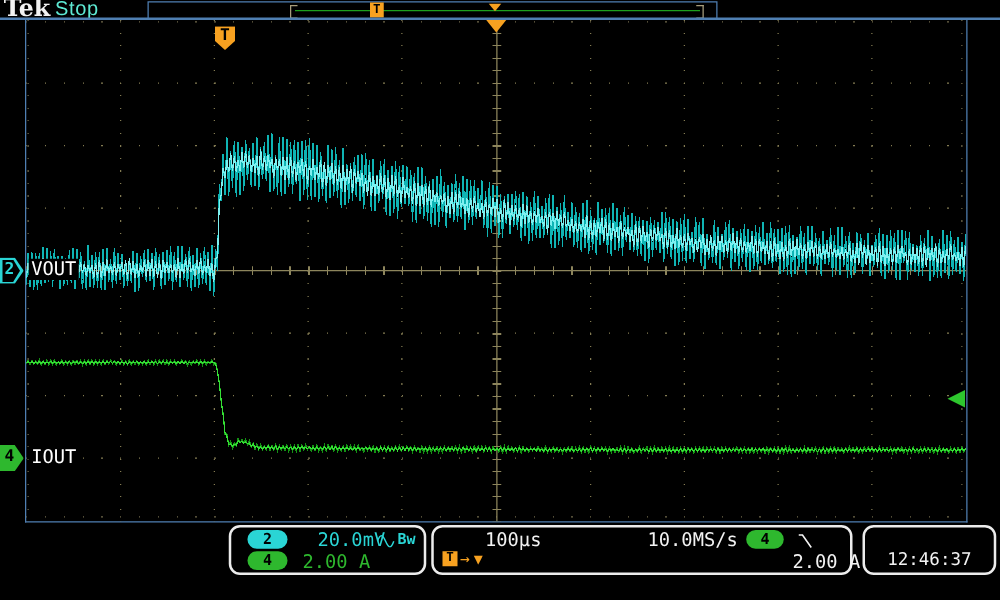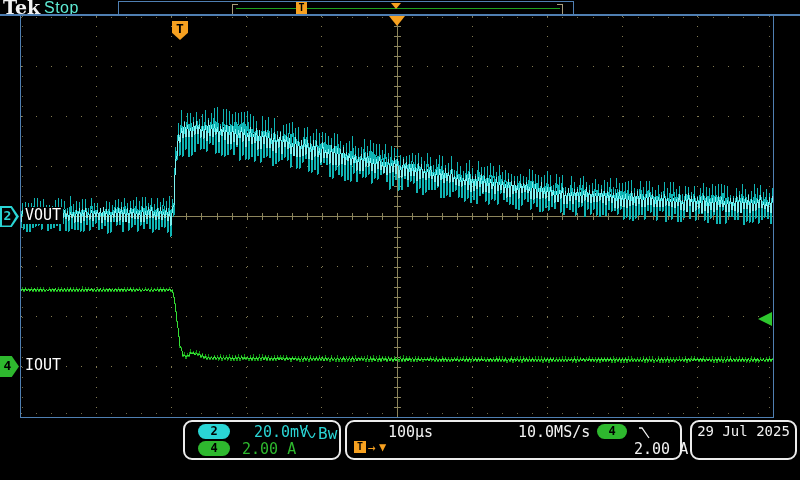--- a/index.html
+++ b/index.html
@@ -65,21 +65,21 @@
   
   .sbox{top:420px;height:36px;border:2px solid #ececec;border-radius:9px;background:#000;}
   .box-ch{left:183px;width:154px;} .box-tb{left:345px;width:333px;} .box-dt{left:690px;width:103px;}
   .srow{position:absolute;font-size:15px;white-space:pre;}
   .oval{position:absolute;width:32px;height:15px;border-radius:8px;text-align:center;
         font-size:12px;font-weight:bold;color:#000;line-height:15px;}
   .oval.c2{background:#2ad5d5;} .oval.c4{background:#2eb82e;}
   .txt-cyan{color:#2ad5d5;} .txt-green{color:#2eb82e;} .txt-white{color:#f2f2f2;margin-left:34px;} .txt-orange{color:#f7a120;}
   .tsq{position:absolute;width:12px;height:12px;background:#f7a120;color:#000;
        font-size:10px;font-weight:bold;text-align:center;line-height:12px;}
-  .bwlbl{position:absolute;color:#2ad5d5;font-size:16px;font-weight:normal;}
+  .bwlbl{position:absolute;color:#2ad5d5;font-size:12px;font-weight:bold;}
   .dtline{position:absolute;left:0;width:100%;text-align:center;color:#f2f2f2;font-size:14px;white-space:pre;}
 </style>
 </head>
 <body>
 
 <span class="abs tek-logo">Tek</span>
 <span class="abs acq-status">Stop</span>
 <div class="abs recview">
   <div class="abs rv-line"></div>
   <div class="abs rv-br rv-brl"></div>
@@ -155,14 +155,14 @@
   <svg style="position:absolute;left:290px;top:3px;" width="15" height="15">
     <path d="M2 3 L5 3 L12 13" stroke="#f2f2f2" stroke-width="1.3" fill="none"></path>
   </svg>
   <div class="tsq" style="left:7px;top:19px;">T</div>
   <span class="srow txt-orange" style="left:21px;top:18px;font-size:13px;">→</span>
   <span class="srow txt-orange" style="left:32px;top:18px;font-size:12px;">▼</span>
   <span class="srow txt-white" style="left:253px;top:18px;">2.00 A</span>
 </div>
 
 <div class="abs sbox box-dt">
-  <span class="dtline" style="top:1px;">29 Jul 2025</span>
+  <span class="dtline" style="top:18px;">12:46:37</span>
 </div>
 
 </body></html>

